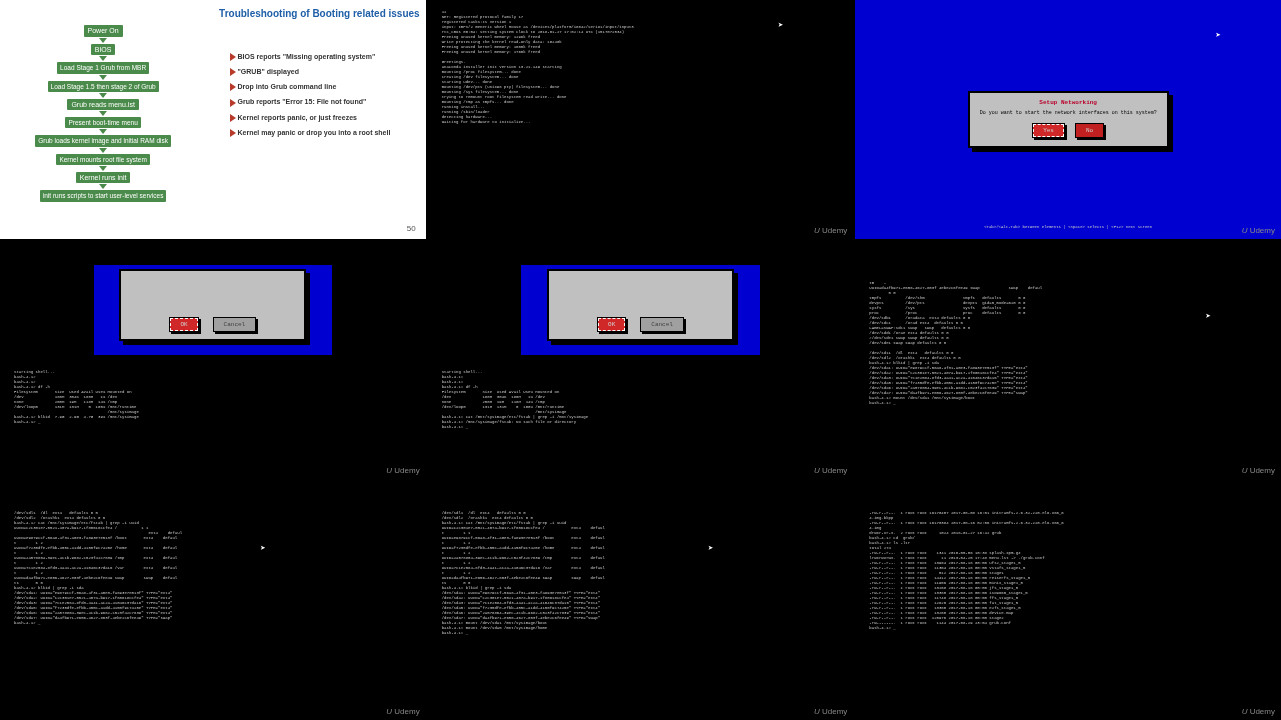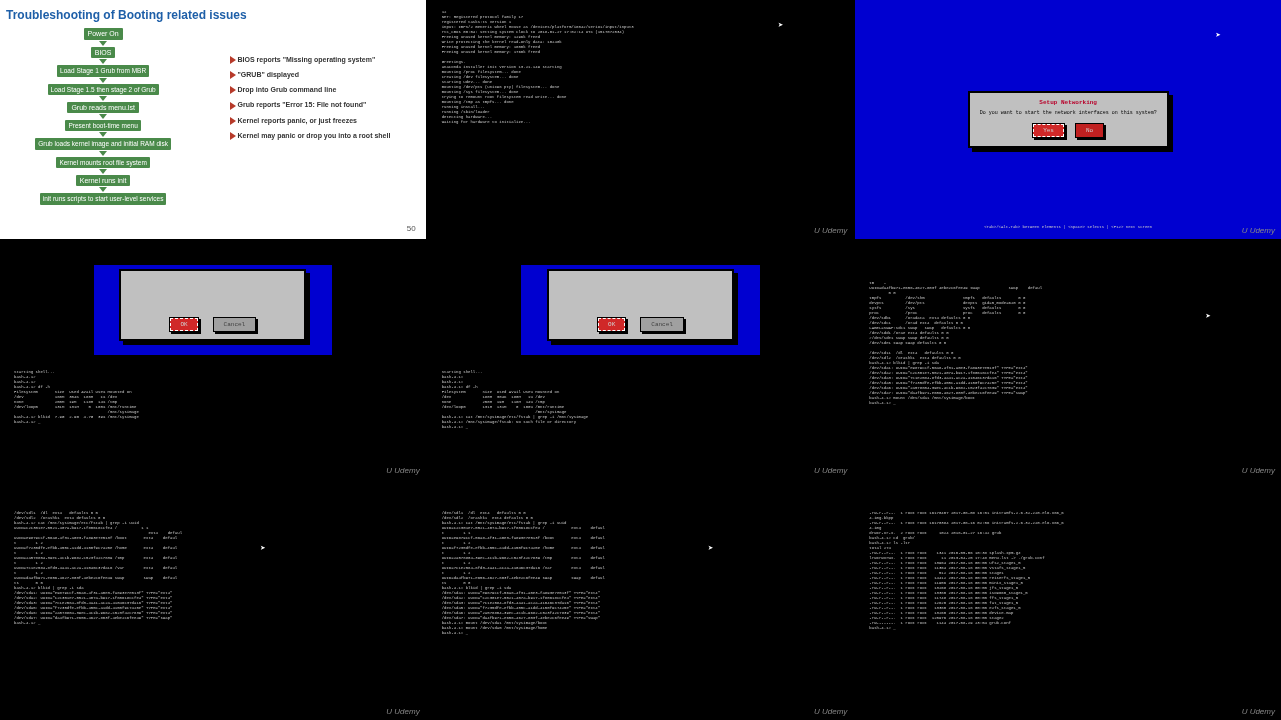--- a/index.html
+++ b/index.html
@@ -1,24 +1,24 @@
 <!DOCTYPE html>
 <html><head>
 <meta charset="utf-8">
 <style>
 * { margin:0; padding:0; box-sizing:border-box; }
 body { width:1281px; height:720px; background:#000; font-family: "Courier New", monospace; }
 .grid { display:grid; grid-template-columns:repeat(3,1fr); grid-template-rows:repeat(3,1fr); width:100%; height:100%; gap:2px; background:#000; }
 .cell { background:#000; position:relative; overflow:hidden; }
-.udemy { position:absolute; right:6px; bottom:4px; color:#888; font-size:8px; font-family:Arial,sans-serif;font-style:italic; }
+.udemy { position:absolute; right:6px; bottom:4px; color:#888; font-size:8px; font-family:Arial,sans-serif; }
 .udemy::before { content:"U "; font-style:italic; }
 
 
 .slide { background:#fff; width:100%; height:100%; padding:8px 6px; font-family:Arial,sans-serif; }
-.slide h1 { color:#1e5fa8; font-size:12px; font-weight:bold; text-align:left; margin-bottom:6px; }
+.slide h1 { color:#1e5fa8; font-size:10px; font-weight:bold; text-align:right; margin-bottom:6px; }
 .slide .cols { display:flex; justify-content:space-around; }
 .slide .col { display:flex; flex-direction:column; align-items:center; gap:1px; }
 .step { background:#4a8a4a; color:#fff; font-size:7px; padding:2px 4px; text-align:center; border-radius:1px; white-space:nowrap; line-height:1.1; }
 .step.wide { font-size:6.5px; padding:2px 3px; }
 .arrow-d { width:0; height:0; border-left:4px solid transparent; border-right:4px solid transparent; border-top:5px solid #4a8a4a; }
 .arrow-r { width:0; height:0; border-top:4px solid transparent; border-bottom:4px solid transparent; border-left:6px solid #b73a2a; display:inline-block; margin-right:2px; vertical-align:middle; }
 .rside { display:flex; flex-direction:column; gap:7px; margin-top:28px; }
 .rside div { font-size:7px; color:#333; font-weight:bold; line-height:1.15; }
 .slidenum { position:absolute; right:10px; bottom:6px; font-size:8px; color:#555; font-family:Arial; }
 

